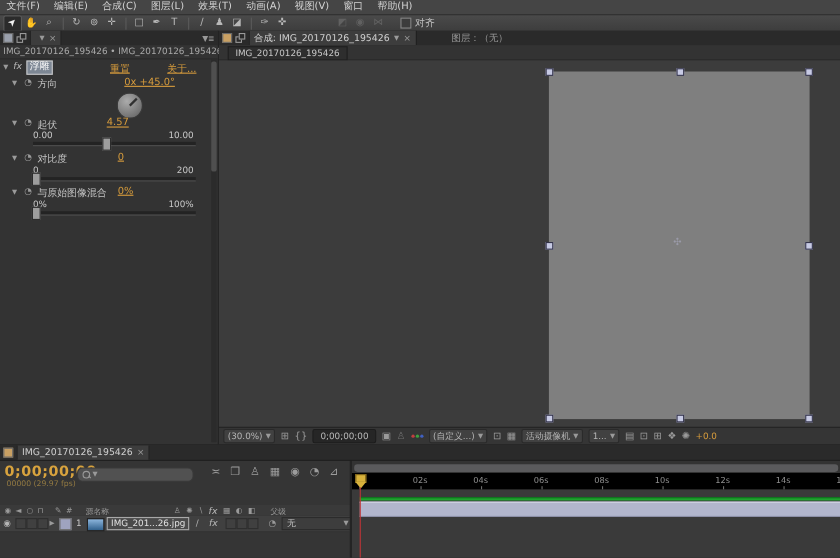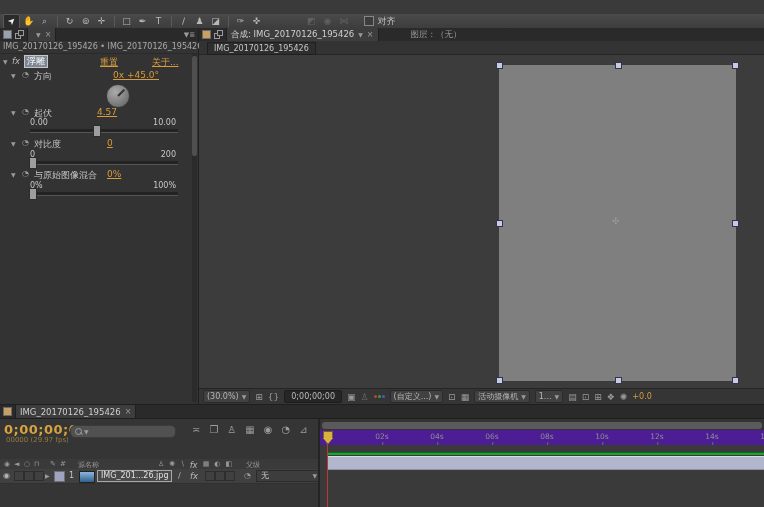--- a/index.html
+++ b/index.html
@@ -92,38 +92,49 @@
   .cell{position:absolute;width:8px;height:8px;border:1px solid #2e2e2e;top:2px;}
   .lblsq{position:absolute;width:9px;height:9px;background:#9fa3bf;border:1px solid #6f6f6f;top:2px;}
   .thumbpic{position:absolute;width:14px;height:10px;top:2px;background:linear-gradient(#8db6dd,#30608c);border:1px solid #222;}
   .srcname{position:absolute;height:10px;line-height:10px;border:1px solid #a8a8a8;background:#4a4a4a;
     color:#e0e0e0;padding:0 3px;top:1px;white-space:nowrap;}
   .parentdd{position:absolute;height:10px;line-height:10px;background:#3d3d3d;border:1px solid #2b2b2b;
     top:1px;width:58px;padding-left:4px;color:#c6c6c6;}
   .parentdd .dd{position:absolute;right:2px;top:0;color:#9a9a9a;font-size:6px;}
   .track{position:absolute;left:320px;top:14px;right:0;bottom:0;background:#333;}
   .navstrip{position:absolute;left:2px;right:2px;top:3px;height:7px;background:#5a5a5c;border-radius:3px;}
-  .ruler{position:absolute;left:0;right:0;top:11px;height:15px;background:#4c1d95;border-bottom:1px solid #222;}
+  .ruler{position:absolute;left:0;right:0;top:11px;height:15px;background:#000000;border-bottom:1px solid #222;}
   .tick{position:absolute;top:2px;transform:translateX(-50%);font-size:7.5px;color:#8f8f8f;}
   .tick:after{content:"";position:absolute;left:50%;top:10px;width:1px;height:3px;background:#6e6e6e;}
   .trackbody{position:absolute;left:0;right:0;top:26px;bottom:0;background:#3a3a3a;}
   .renderbar{position:absolute;left:7px;right:0;top:7px;height:2px;background:#1fa32e;border-top:1px solid #0e6e1c;}
   .layerbar{position:absolute;left:7px;right:0;top:11px;height:12px;background:#b2b6cd;
     border-top:1px solid #d8dbe9;border-bottom:1px solid #8d90a8;}
   .phhead{position:absolute;left:3px;top:12px;width:8px;height:6px;background:#d8b23c;border:1px solid #7a5f17;}
   .phtri{position:absolute;left:3px;top:19px;width:0;height:0;border-left:5px solid transparent;
     border-right:5px solid transparent;border-top:6px solid #d8b23c;}
   .redline{position:absolute;left:7px;top:24px;bottom:0;width:1px;background:#c03537;}
   .swicons{display:flex;gap:5px;}
 </style>
 </head>
 <body>
 
 <div class="screen">
 
+  <div class="menubar">
+    <span class="menu-item">文件(F)</span>
+    <span class="menu-item">编辑(E)</span>
+    <span class="menu-item">合成(C)</span>
+    <span class="menu-item">图层(L)</span>
+    <span class="menu-item">效果(T)</span>
+    <span class="menu-item">动画(A)</span>
+    <span class="menu-item">视图(V)</span>
+    <span class="menu-item">窗口</span>
+    <span class="menu-item">帮助(H)</span>
+  </div>
 
   <div class="toolbar">
     <span class="tool active">
         <i class="rot">➤</i>
       </span>
     <span class="tool">✋</span>
     <span class="tool">⌕</span>
     <span class="tsep"></span>
     <span class="tool">↻</span>
     <span class="tool">⊚</span>

